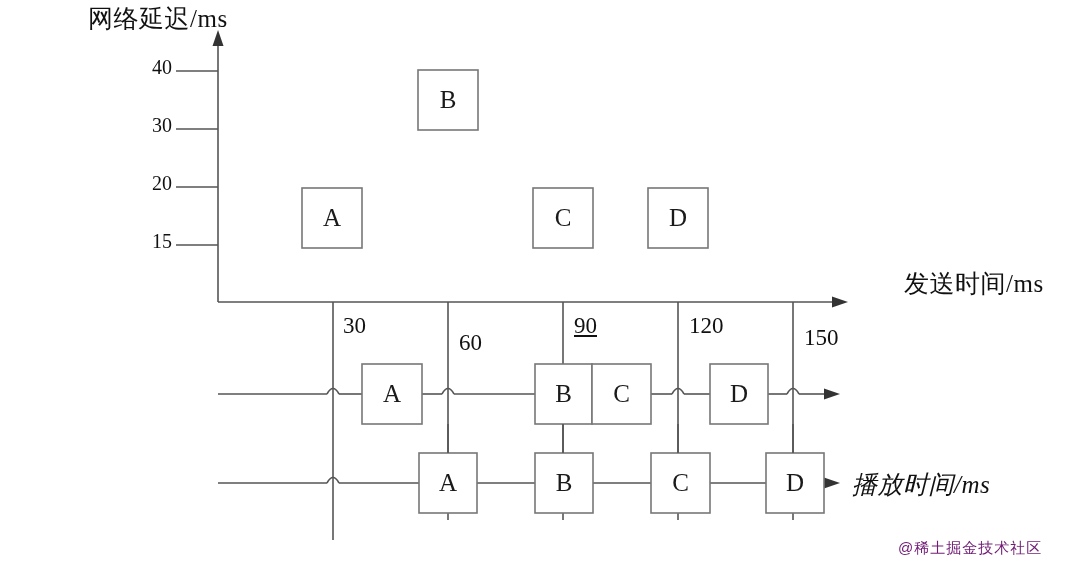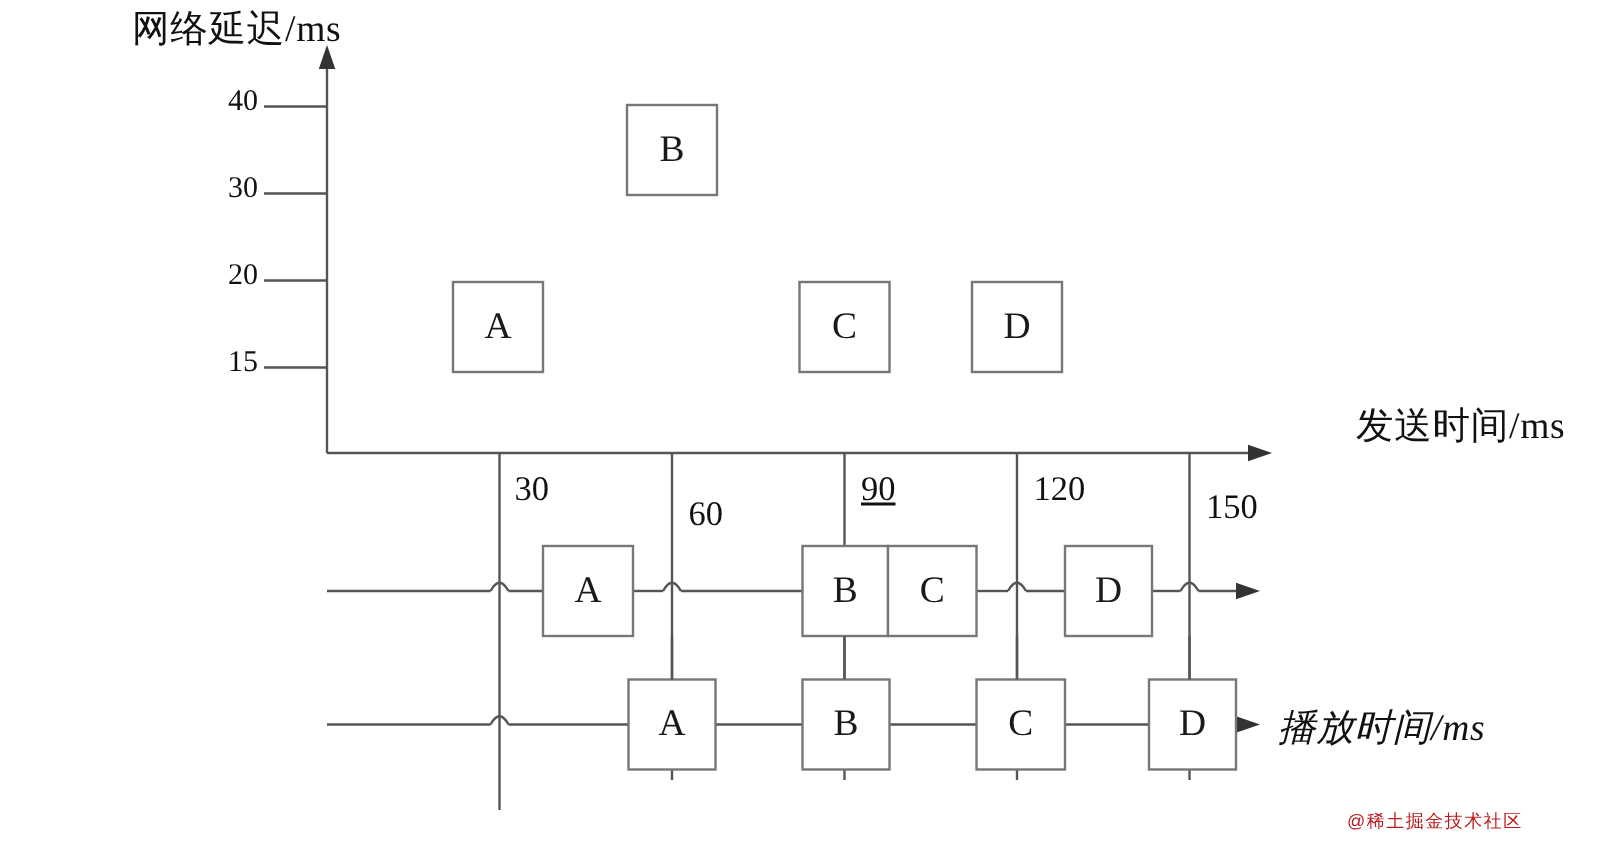--- a/index.html
+++ b/index.html
@@ -25,22 +25,22 @@
   .boxtext{
     position:absolute;
     display:flex;align-items:center;justify-content:center;
     font-size:25px;
     color:#1a1a1a;
     font-family:"Liberation Serif","DejaVu Serif",serif;
   }
   .watermark{
     position:absolute;
     font-family:"Liberation Sans","DejaVu Sans",sans-serif;
-    font-size:12px;
-    color:#b91c1c;
+    font-size:15px;
+    color:#701a75;
     letter-spacing:1px;
   }
 </style>
 </head>
 <body>
 
 <div id="stage">
 
   <svg id="art" viewBox="0 0 1080 571" xmlns="http://www.w3.org/2000/svg">
     <g fill="none" stroke="#555555" stroke-width="1.6" stroke-linecap="butt">

